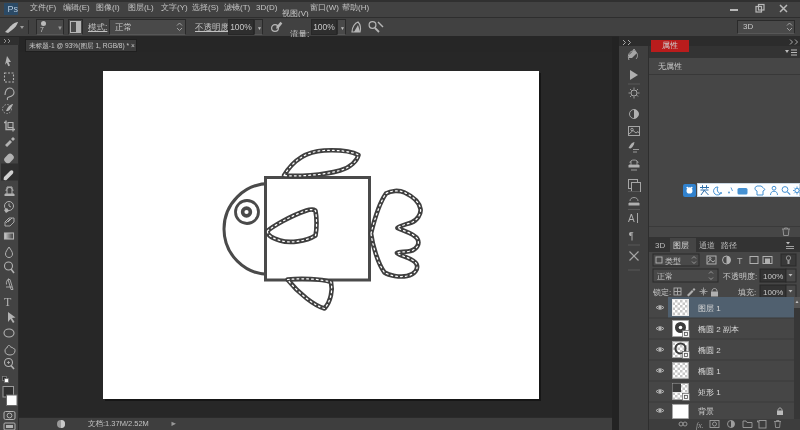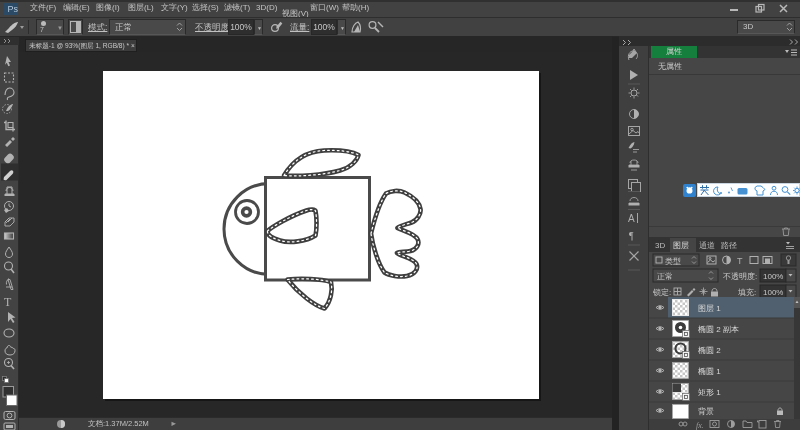--- a/index.html
+++ b/index.html
@@ -85,21 +85,21 @@
     </svg>
     <div class="abs olabel" style="left:195px;top:17px;">不透明度:</div>
     <div class="abs vbox" style="left:228px;top:19px;width:26px;height:16px;line-height:14px;text-align:center;">100%</div>
     <div class="abs dd" style="left:254px;top:19px;width:9px;height:16px;">
         <span style="position:absolute;left:2px;top:5px;font-size:5px;color:#bbb">▼</span>
       </div>
     <svg class="abs" style="left:270px;top:20px" width="14" height="14" viewBox="0 0 14 14">
       <circle cx="5" cy="8" r="3.4" fill="none" stroke="#b5b5b5" stroke-width="1.2"></circle>
       <path d="M6.5,6.5 L10.5,1.8 l1.8,1.8 L8.5,8.2 l-2.3,0.6 z" fill="#b5b5b5"></path>
     </svg>
-    <div class="abs olabel" style="left:290px;top:17px;">流量:</div>
+    <div class="abs olabel" style="left:290px;top:24px;">流量:</div>
     <div class="abs vbox" style="left:311px;top:19px;width:26px;height:16px;line-height:14px;text-align:center;">100%</div>
     <div class="abs dd" style="left:337px;top:19px;width:9px;height:16px;">
         <span style="position:absolute;left:2px;top:5px;font-size:5px;color:#bbb">▼</span>
       </div>
     <svg class="abs" style="left:350px;top:20px" width="14" height="14" viewBox="0 0 14 14">
       <path d="M2,12 C2,7 5,3 8,2 C10,4 11,8 10,12 Z" fill="none" stroke="#b5b5b5" stroke-width="1.2"></path>
       <path d="M4,12 L8,5 L10,12" fill="#b5b5b5"></path>
     </svg>
     <svg class="abs" style="left:368px;top:20px" width="16" height="14" viewBox="0 0 16 14">
       <circle cx="4.5" cy="5" r="3.4" fill="none" stroke="#b5b5b5" stroke-width="1.2"></circle>
@@ -241,21 +241,21 @@
       <path d="M9,234 h12" stroke="#585858" stroke-width="1"></path>
     </g>
   </svg>
   </div>
   <div id="proppanel" class="abs"></div>
   <div id="propcontent">
     <svg class="abs" style="left:788px;top:38px" width="12" height="8" viewBox="0 0 12 8">
       <path d="M2,1.5 l2.5,2.5 -2.5,2.5 M7,1.5 l2.5,2.5 -2.5,2.5" stroke="#aaa" stroke-width="1" fill="none"></path>
     </svg>
     <div class="abs" style="left:649px;top:46px;width:151px;height:12px;background:#333333"></div>
-    <div class="abs ptab" style="left:651px;top:46px;width:46px;height:12px;background:#15803d;">属性</div>
+    <div class="abs ptab" style="left:651px;top:40px;width:38px;height:12px;background:#b91c1c;">属性</div>
     <svg class="abs" style="left:784px;top:48px" width="14" height="8" viewBox="0 0 14 8">
       <path d="M1,2 l2,3 2,-3 z" fill="#bbb"></path>
         <path d="M7,2 h6 M7,4.5 h6 M7,7 h6" stroke="#bbb" stroke-width="1"></path>
     </svg>
     <div class="abs plabel" style="left:658px;top:61px;text-align:right;">无属性</div>
     <div class="abs" style="left:649px;top:74px;width:151px;height:1px;background:#383838"></div>
     <div class="abs" style="left:649px;top:226px;width:151px;height:1px;background:#3a3a3a"></div>
     <svg class="abs" style="left:781px;top:227px" width="10" height="9" viewBox="0 0 10 9">
       <path d="M1,2 h8 M2,2 l0.7,6.5 h4.6 L8,2 M3.5,2 v-1 h3 v1" stroke="#9a9a9a" stroke-width="0.9" fill="none"></path>
     </svg>

